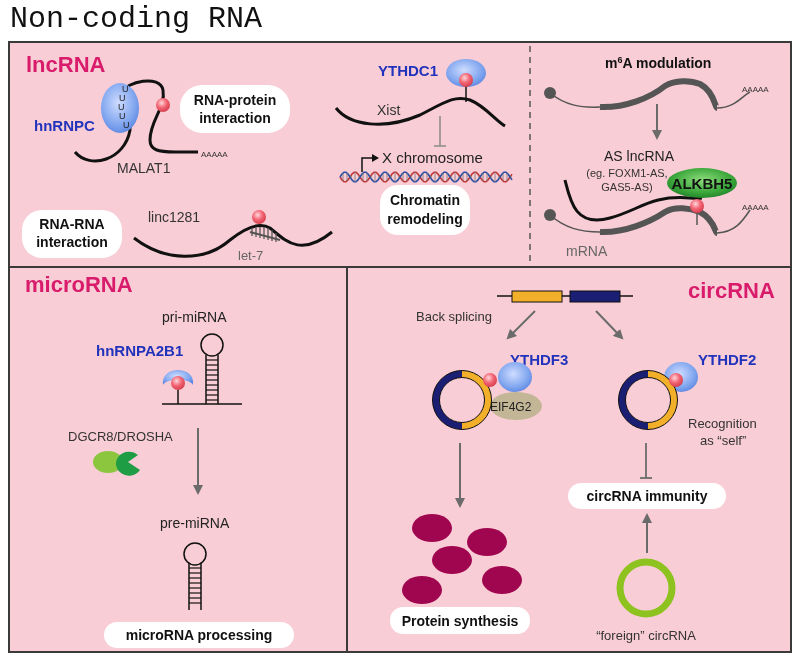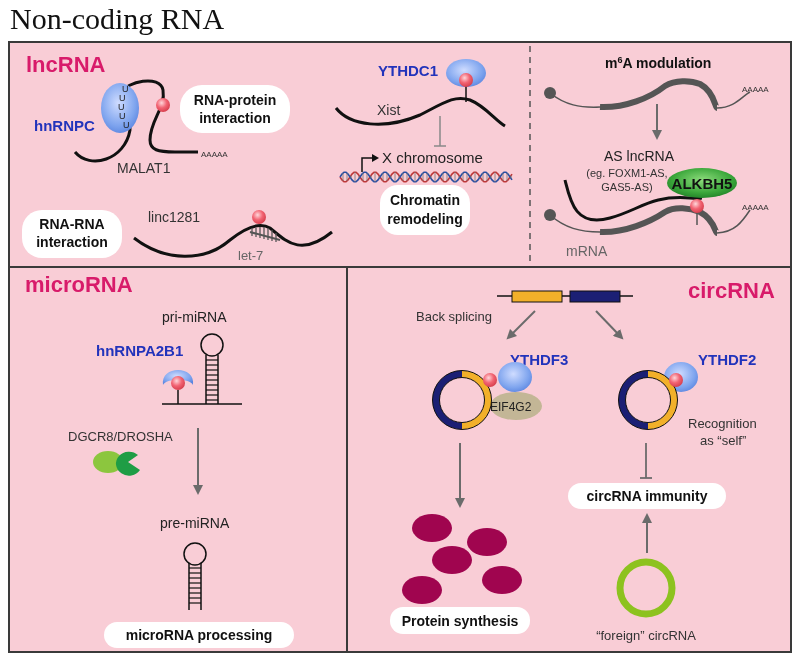--- a/index.html
+++ b/index.html
@@ -1,17 +1,17 @@
 <!DOCTYPE html>
 <html><head>
 <meta charset="utf-8">
 <style>
   html, body { margin:0; padding:0; background:#ffffff; }
   body { width:800px; height:664px; position:relative; overflow:hidden; font-family:"Liberation Sans", sans-serif; }
-  .title { position:absolute; left:10px; top:2px; font-size:30px; color:#111; font-family:Liberation Serif, serif; }
+  .title { position:absolute; left:10px; top:2px; font-size:30px; color:#111; font-family:Liberation Mono, monospace; }
   svg.main { position:absolute; left:0; top:0; }
   .t { font-family:"Liberation Sans", sans-serif; }
   .b { font-weight:bold; }
 </style>
 </head>
 <body>
 
 <div class="title">Non-coding RNA</div>
 
 <svg class="main" width="800" height="664" viewBox="0 0 800 664">

